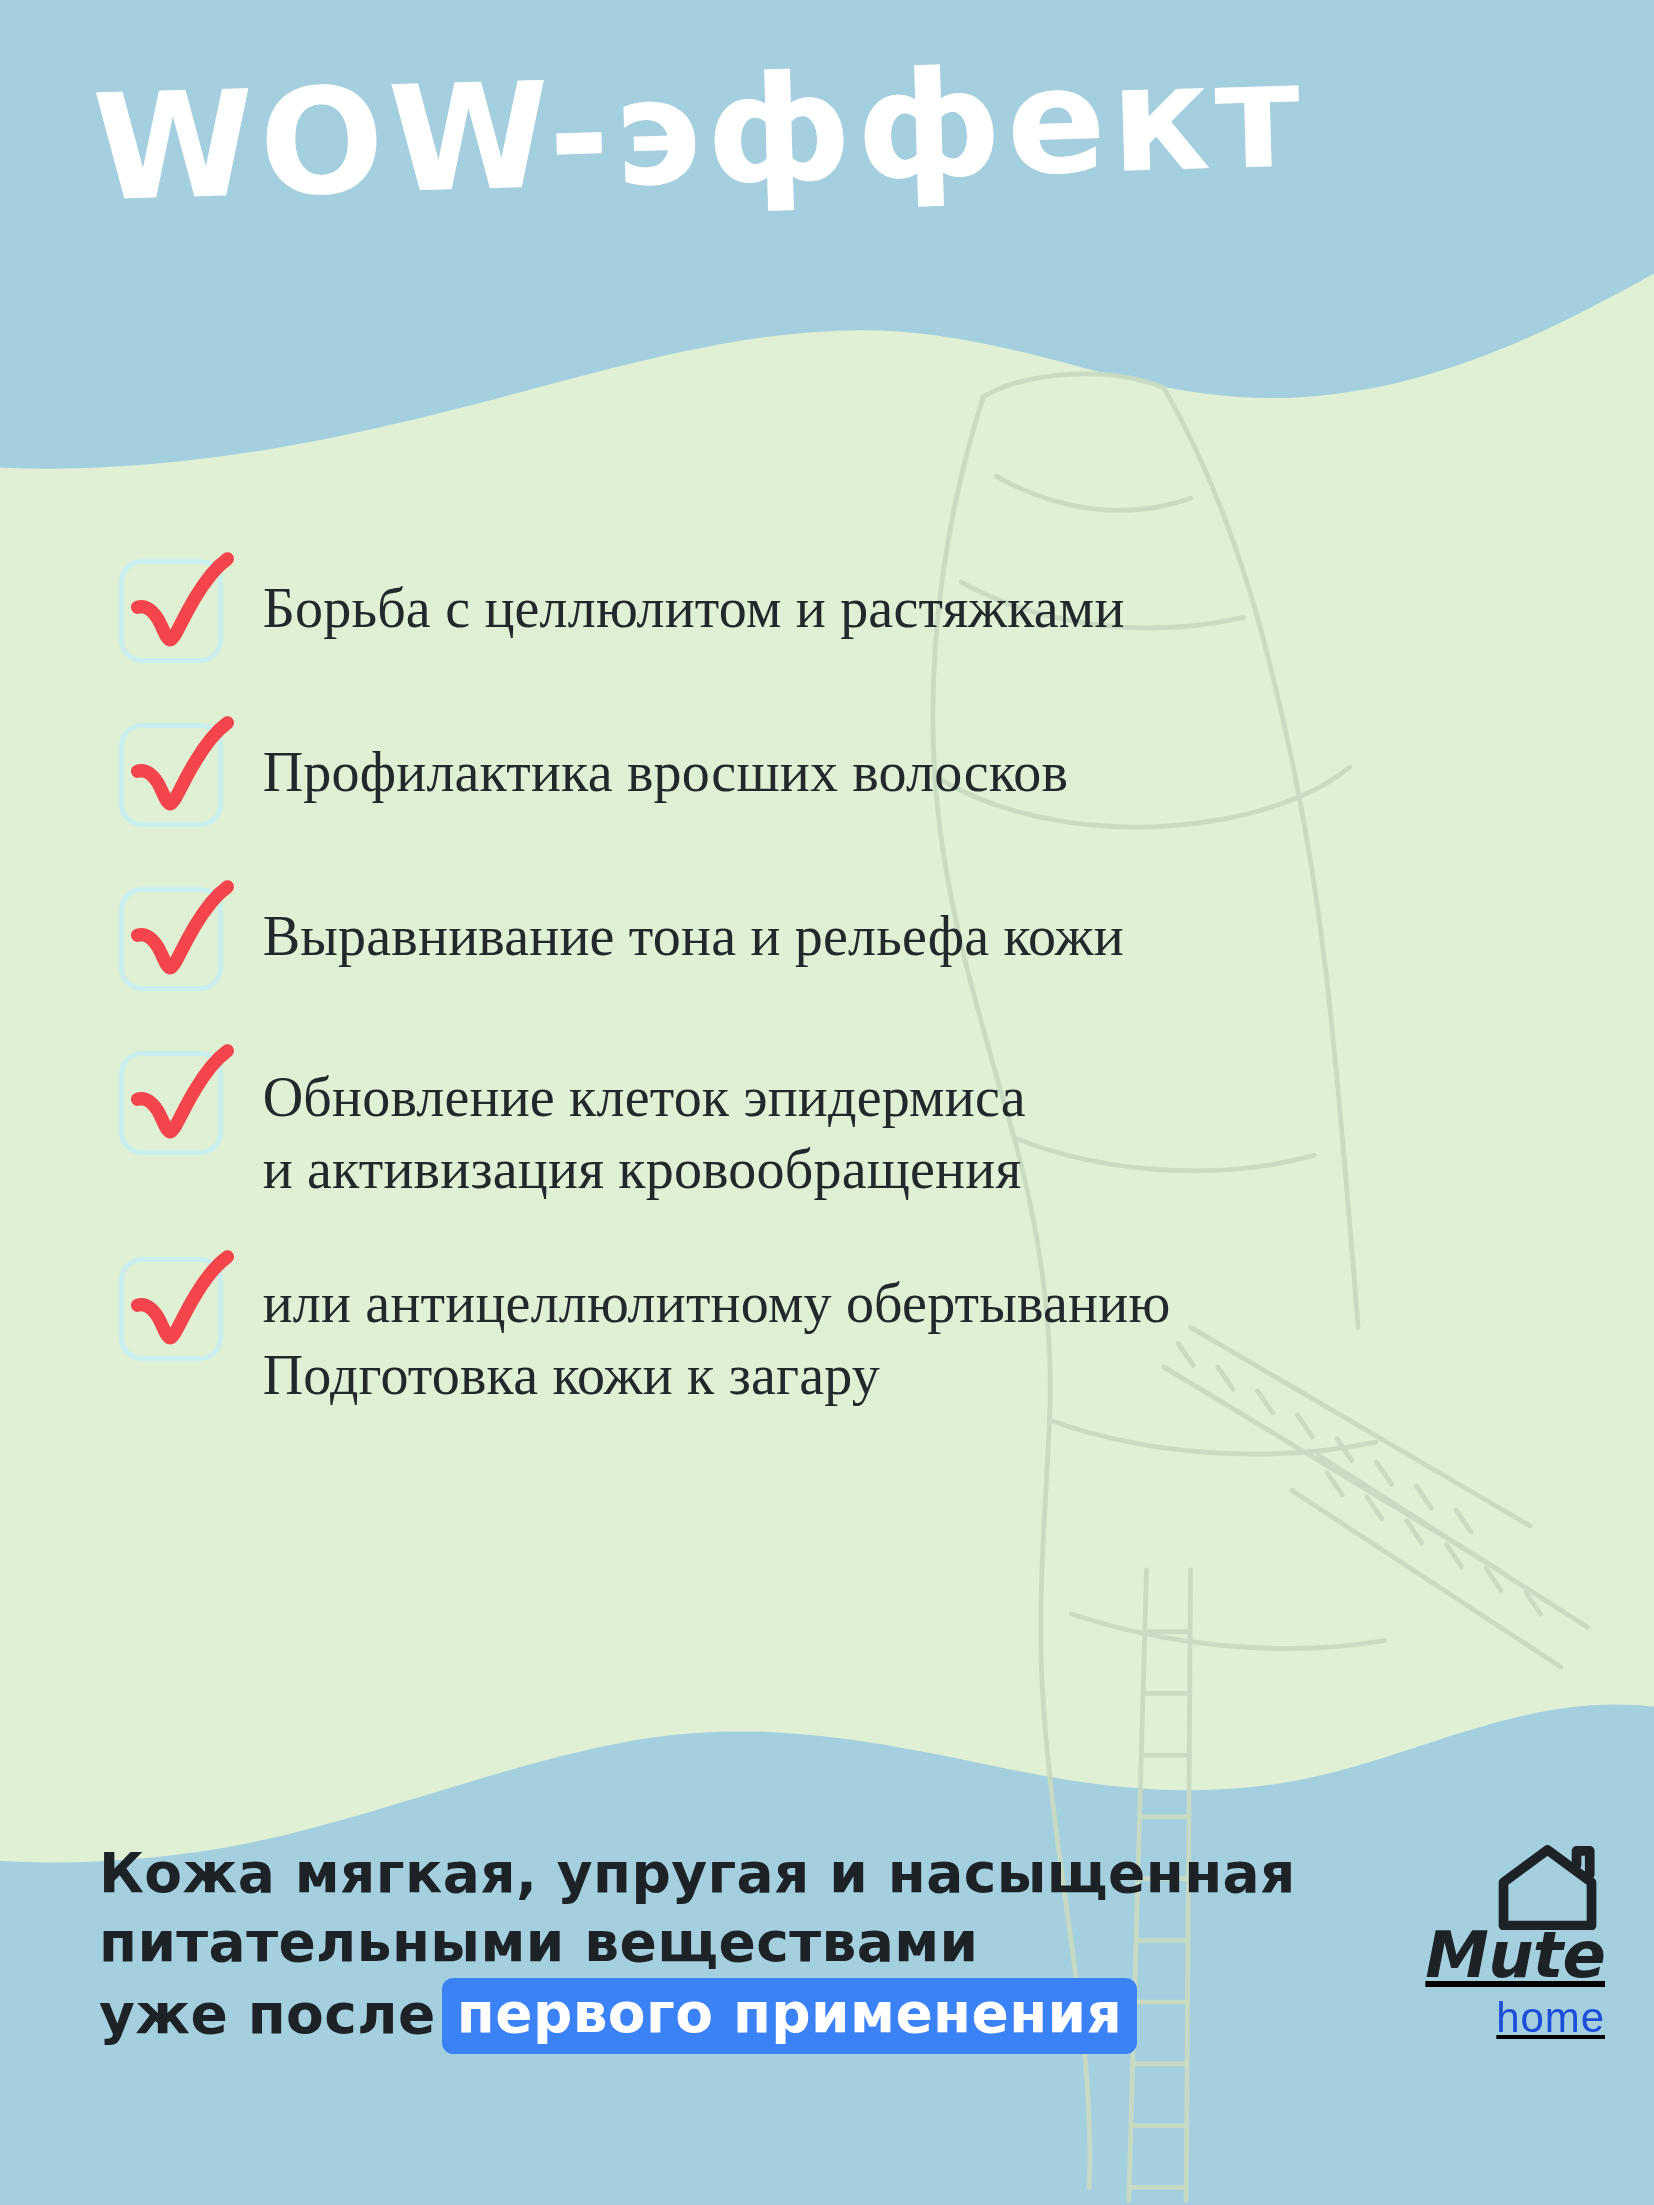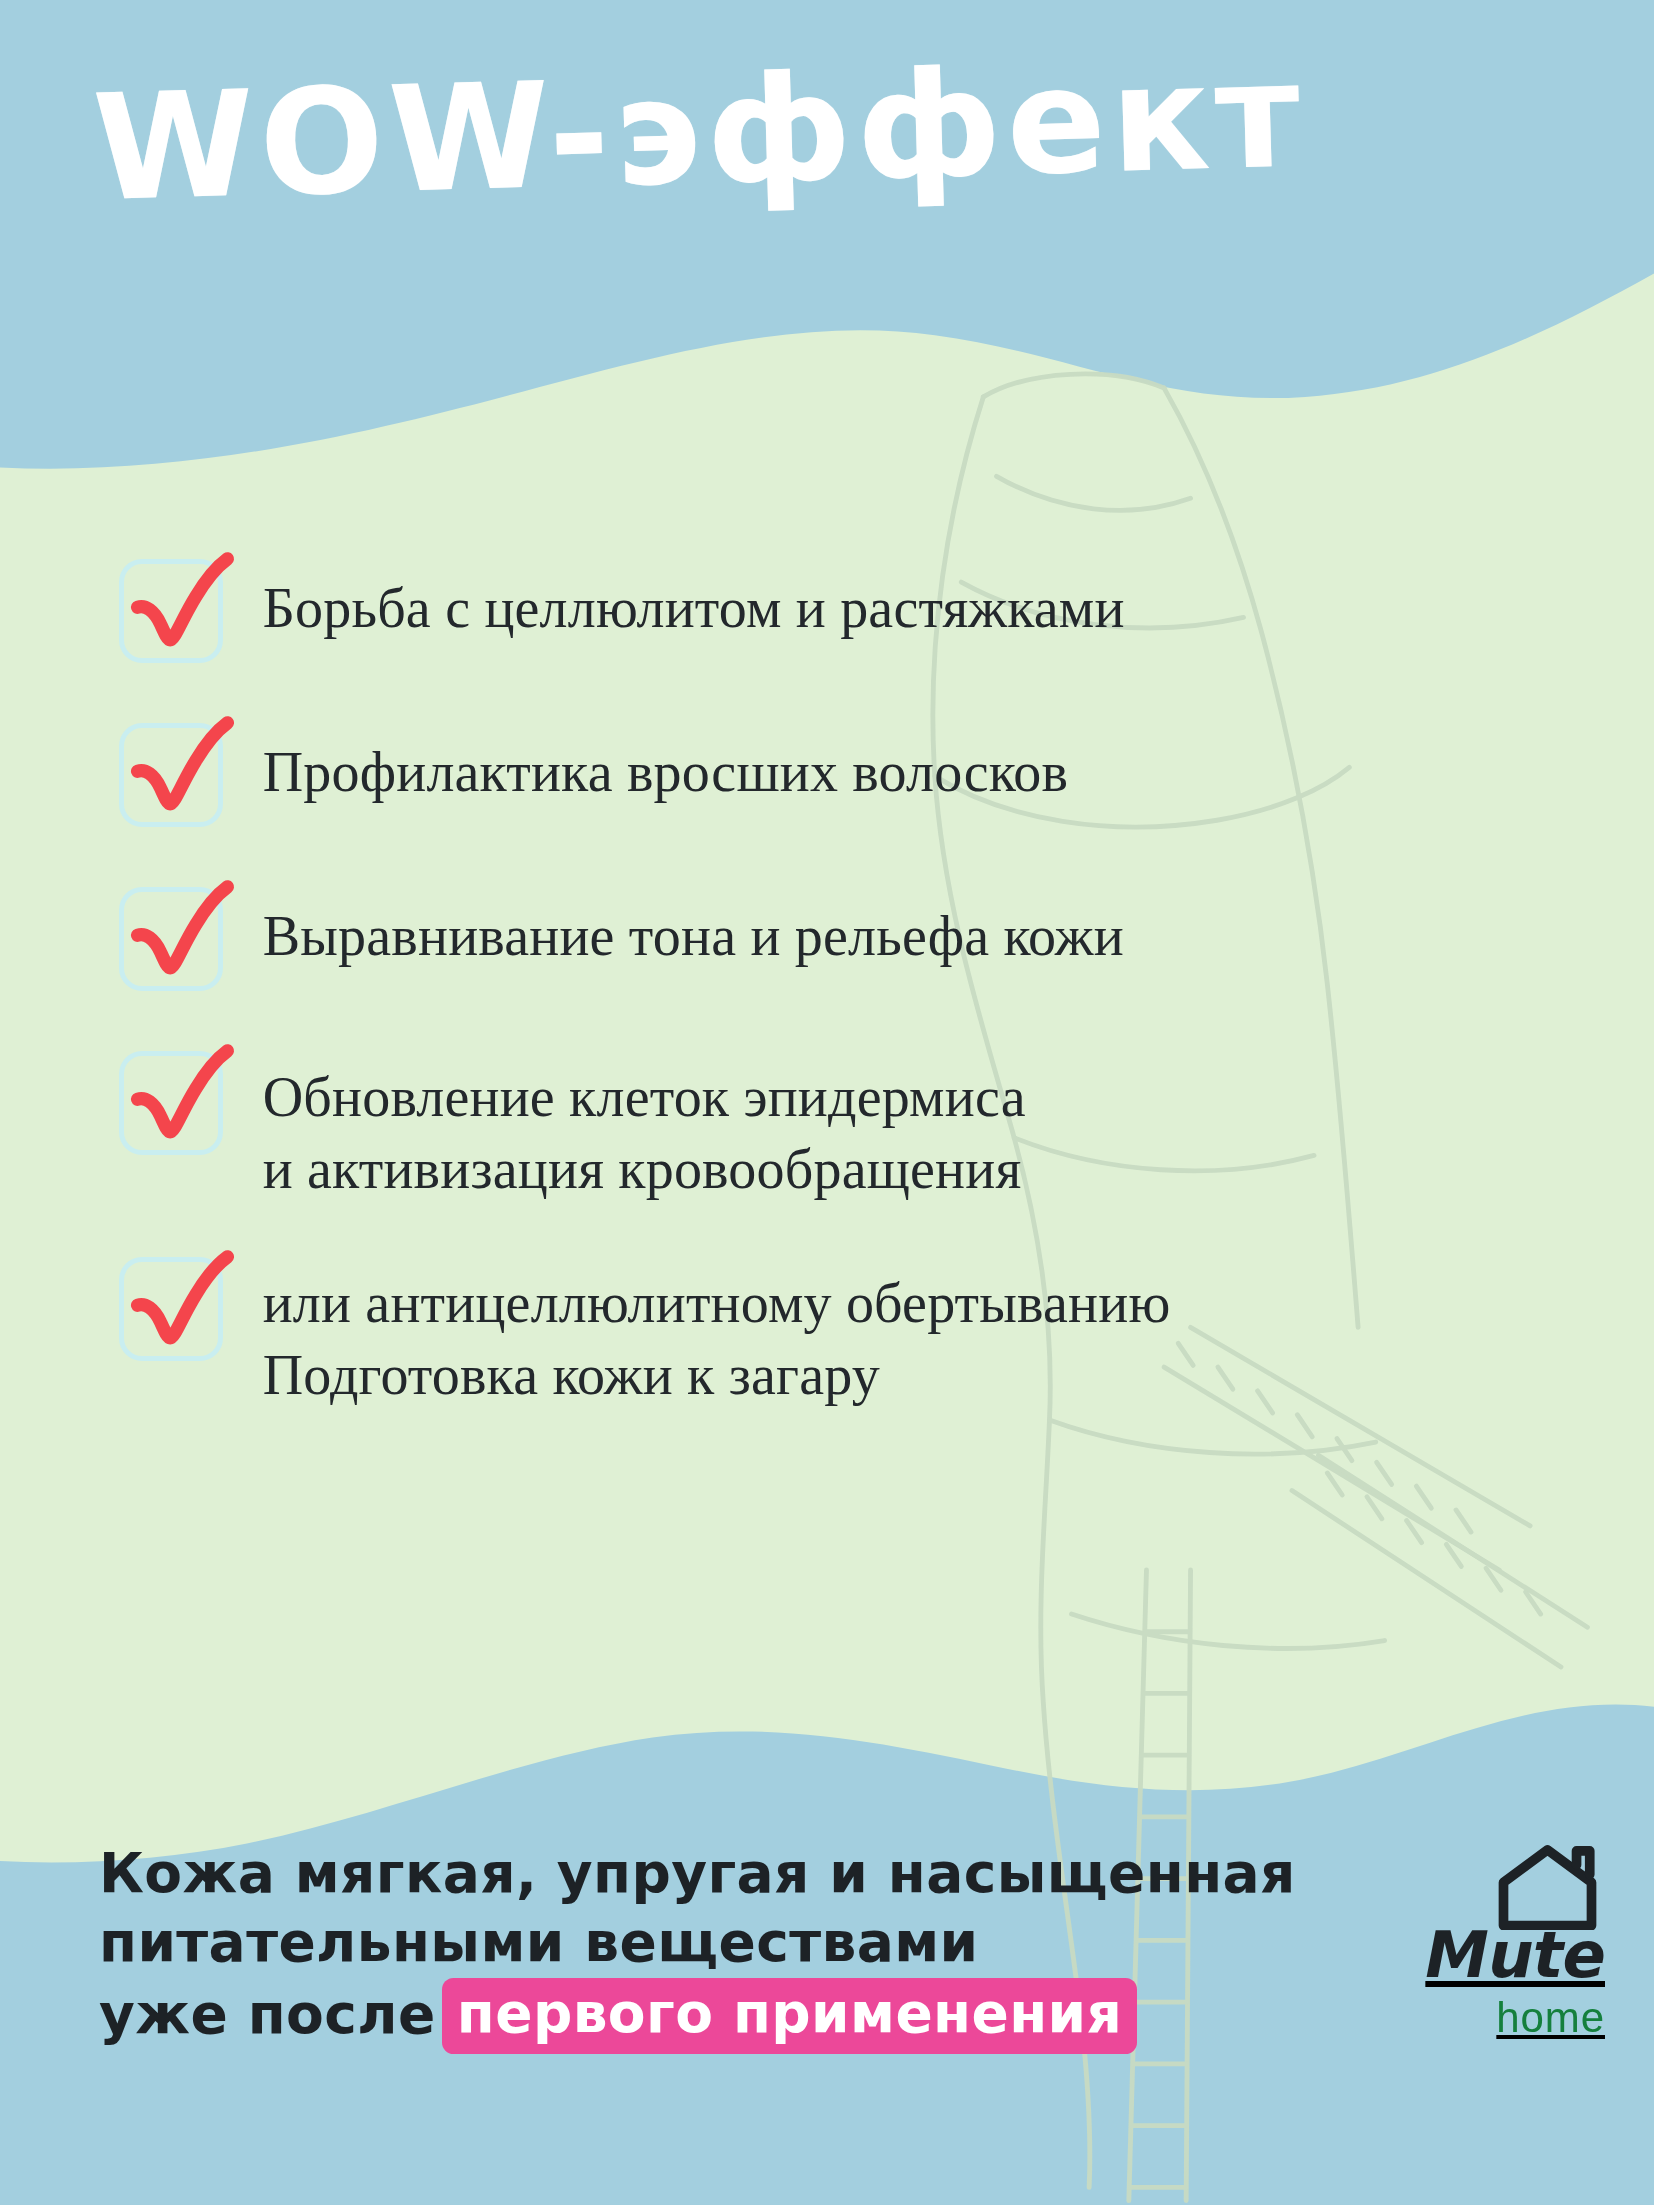--- a/index.html
+++ b/index.html
@@ -110,21 +110,21 @@
     line-height: 1.26;
     color: #1d2226;
     letter-spacing: 0.4px;
     white-space: nowrap;
   }
   .footer-line .plain {
     display: inline;
   }
   .highlight {
     display: inline-block;
-    background: #ec4899;
+    background: #3b82f6;
     color: #ffffff;
     border-radius: 11.5px;
     padding: 1.8px 15px 5.3px 15px;
     margin-left: 6.2px;
   }
 
   
   .logo {
     position: absolute;
     left: 1358px;
@@ -145,21 +145,21 @@
     font-style: italic;
     font-size: 64px;
     color: #1d2226;
     line-height: 1;
     margin-top: -8px;
     letter-spacing: -0.9px;
   }
   .logo-sub {
     font-family: "Liberation Sans", sans-serif;
     font-size: 42px;
-    color: #15803d;
+    color: #1d4ed8;
     line-height: 1;
     margin-top: 9.7px;
     letter-spacing: 0.9px;
   }
 </style>
 </head>
 <body>
 
 <div class="poster">
 

